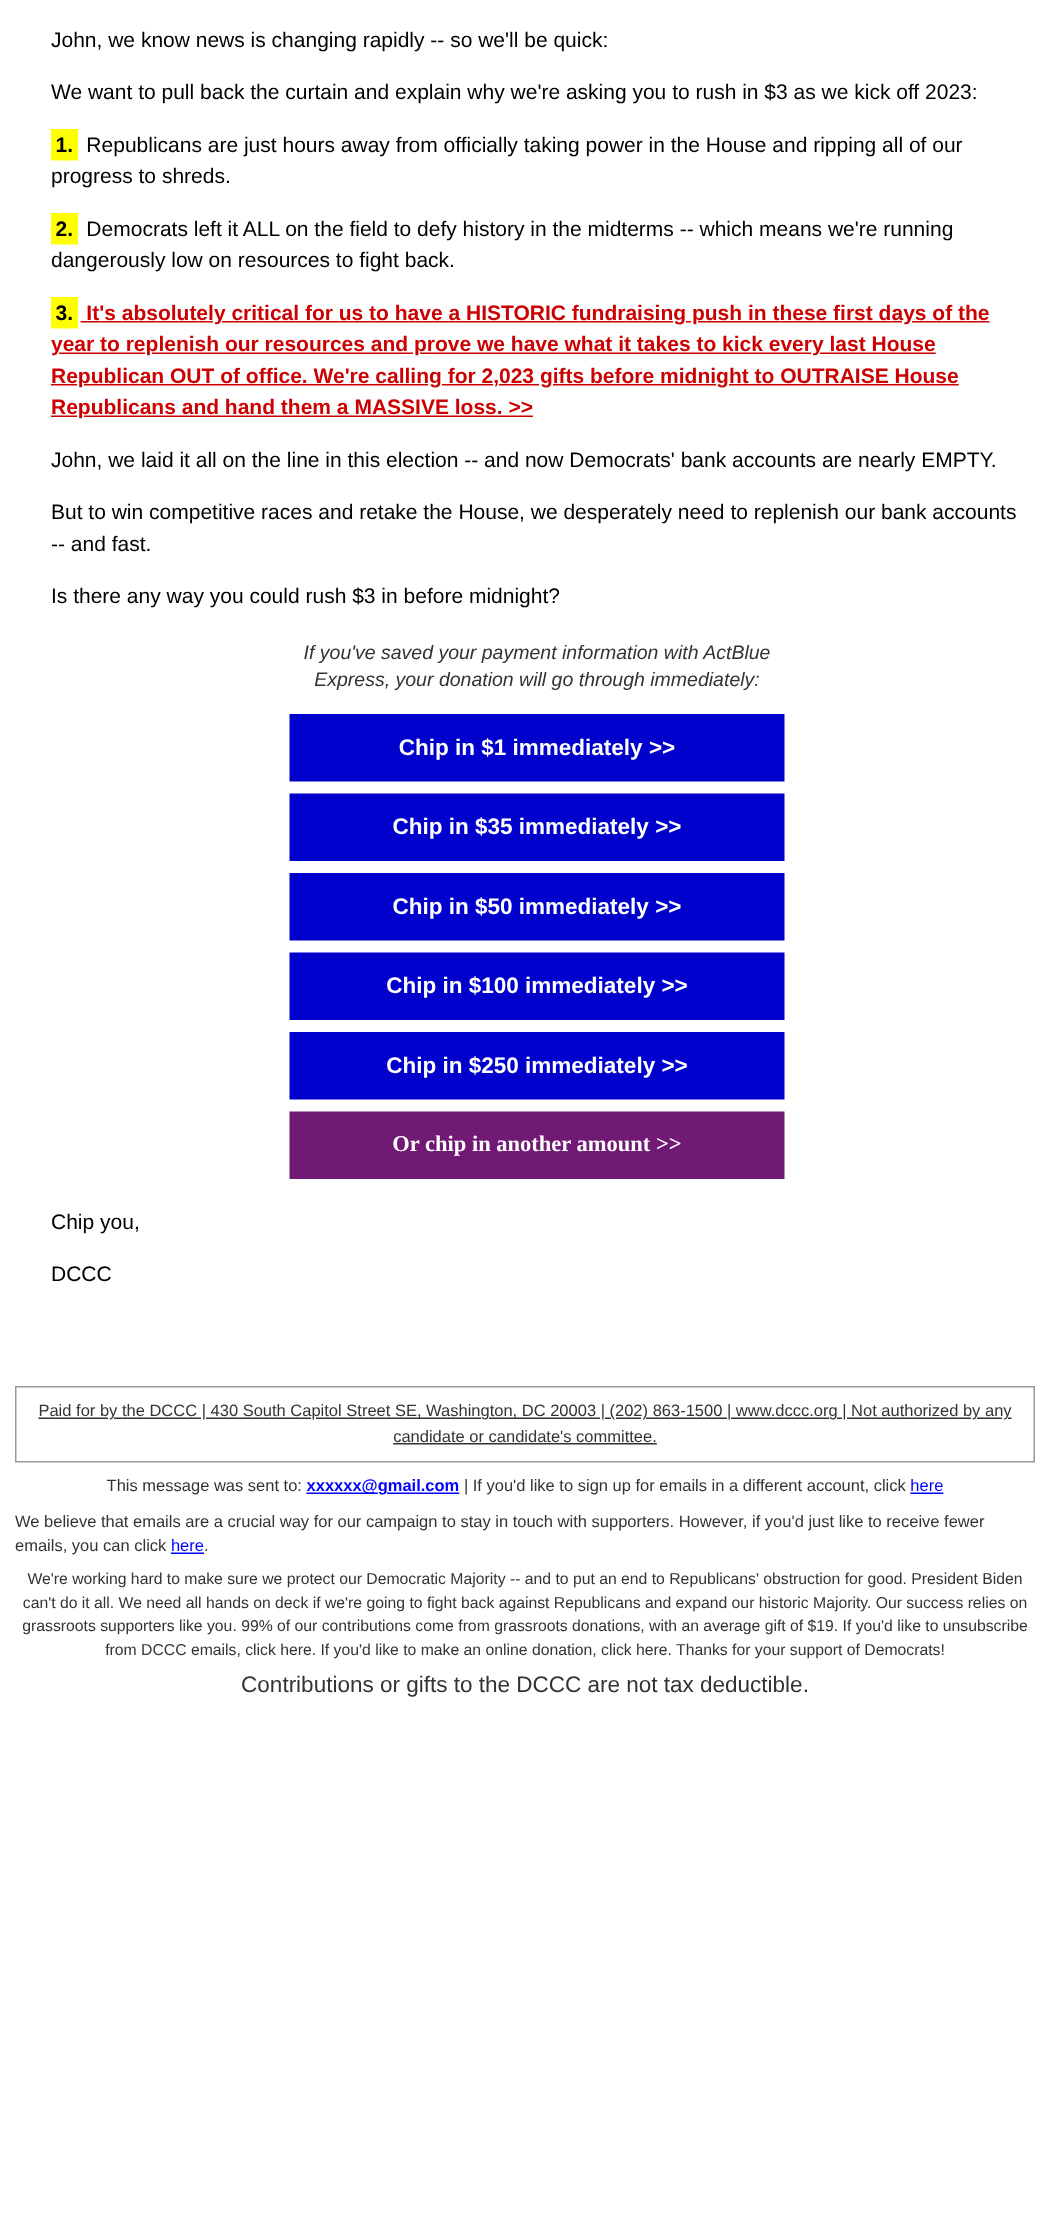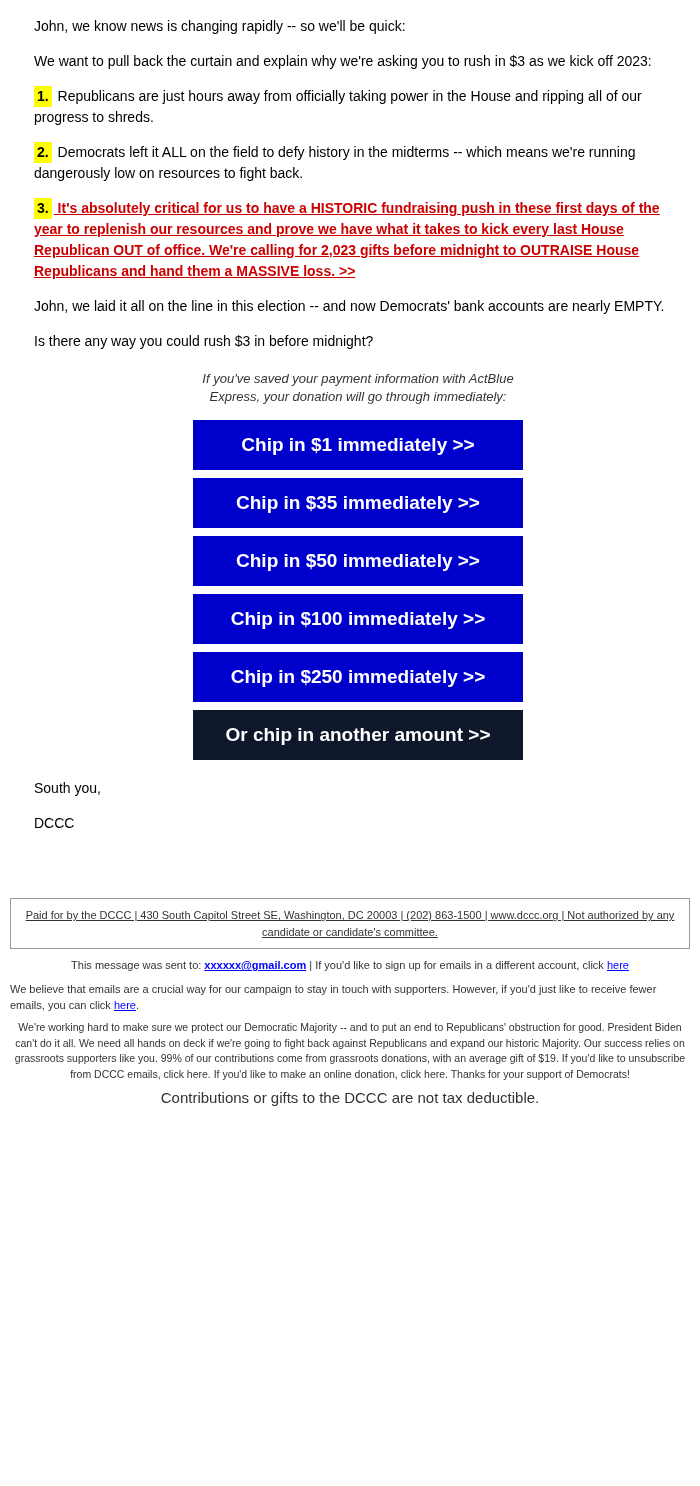--- a/index.html
+++ b/index.html
@@ -49,28 +49,29 @@
       margin-bottom: 14px;
       line-height: 1.4;
     }
     .donate-btn {
       display: block;
       width: 330px;
       margin: 0 auto 8px auto;
       background: #0000cc;
       color: #fff;
       font-weight: bold;
-      font-size: 19px;
+      font-size: 15px;
       padding: 14px 10px;
       border: none;
       cursor: pointer;
       text-align: center;
     }
     .donate-btn.alt {
-      background: #0f172a;
+      background: #701a75;
+      font-family: Liberation Serif, serif;
     }
     .sign-off {
       margin-top: 18px;
       line-height: 1.8;
     }
     .footer-border {
       border: 1px solid #999;
       margin: 40px 10px 8px 10px;
       padding: 8px 10px;
       font-size: 11px;
@@ -129,40 +130,41 @@
   <div class="numbered-item">
     <span class="num-badge">2.</span><span> Democrats left it ALL on the field to defy history in the midterms -- which means we're running dangerously low on resources to fight back.</span>
   </div>
 
   <div class="numbered-item">
     <span class="num-badge">3.</span><span class="highlight-red"> It's absolutely critical for us to have a HISTORIC fundraising push in these first days of the year to replenish our resources and prove we have what it takes to kick every last House Republican OUT of office. We're calling for 2,023 gifts before midnight to OUTRAISE House Republicans and hand them a MASSIVE loss. &gt;&gt;</span>
   </div>
 
   <p>John, we laid it all on the line in this election -- and now Democrats' bank accounts are nearly EMPTY.</p>
 
+  <p>But to win competitive races and retake the House, we desperately need to replenish our bank accounts -- and fast.</p>
 
 
   <p>Is there any way you could rush $3 in before midnight?</p>
 
   <div class="donation-section">
     <div class="actblue-note">
       <span>If you've saved your payment information with ActBlue</span><br>
       <span>Express, your donation will go through immediately:</span>
     </div>
 
     <button class="donate-btn">Chip in $1 immediately &gt;&gt;</button>
     <button class="donate-btn">Chip in $35 immediately &gt;&gt;</button>
     <button class="donate-btn">Chip in $50 immediately &gt;&gt;</button>
     <button class="donate-btn">Chip in $100 immediately &gt;&gt;</button>
     <button class="donate-btn">Chip in $250 immediately &gt;&gt;</button>
     <button class="donate-btn alt">Or chip in another amount &gt;&gt;</button>
   </div>
 
   <div class="sign-off">
-    <p>South you,</p>
+    <p>Chip you,</p>
     <p>DCCC</p>
   </div>
 
 </div>
 
 <div class="footer-border">Paid for by the DCCC | 430 South Capitol Street SE, Washington, DC 20003 | (202) 863-1500 | www.dccc.org | Not authorized by any candidate or candidate's committee.</div>
 
 <div class="footer-links">
   <span>This message was sent to: </span><span class="email-addr">xxxxxx@gmail.com</span><span> | If you'd like to sign up for emails in a different account, click </span><a class="blue-link" href="#">here</a>
 </div>

